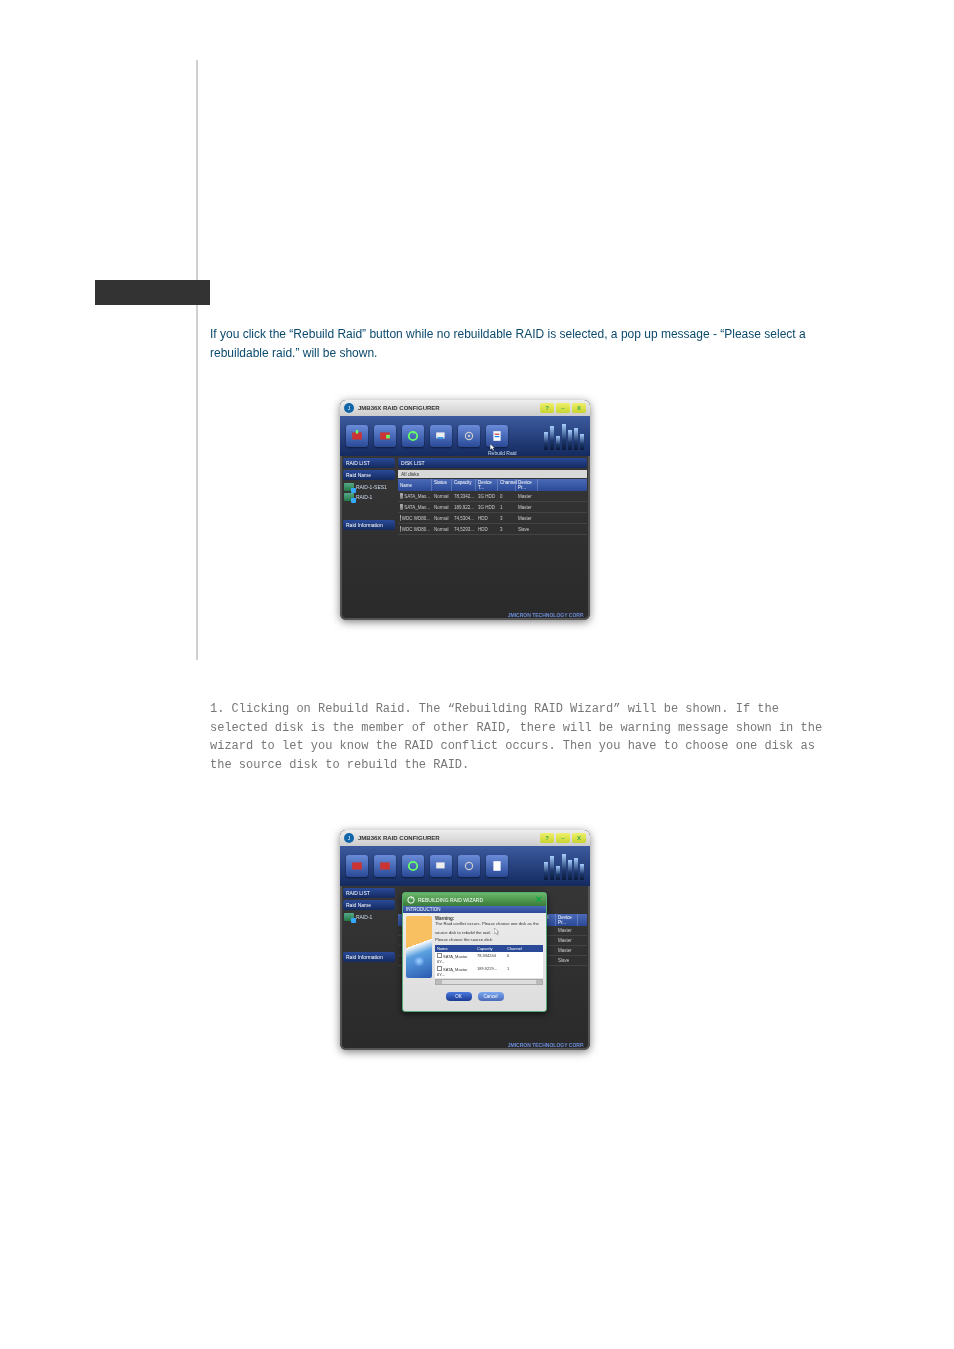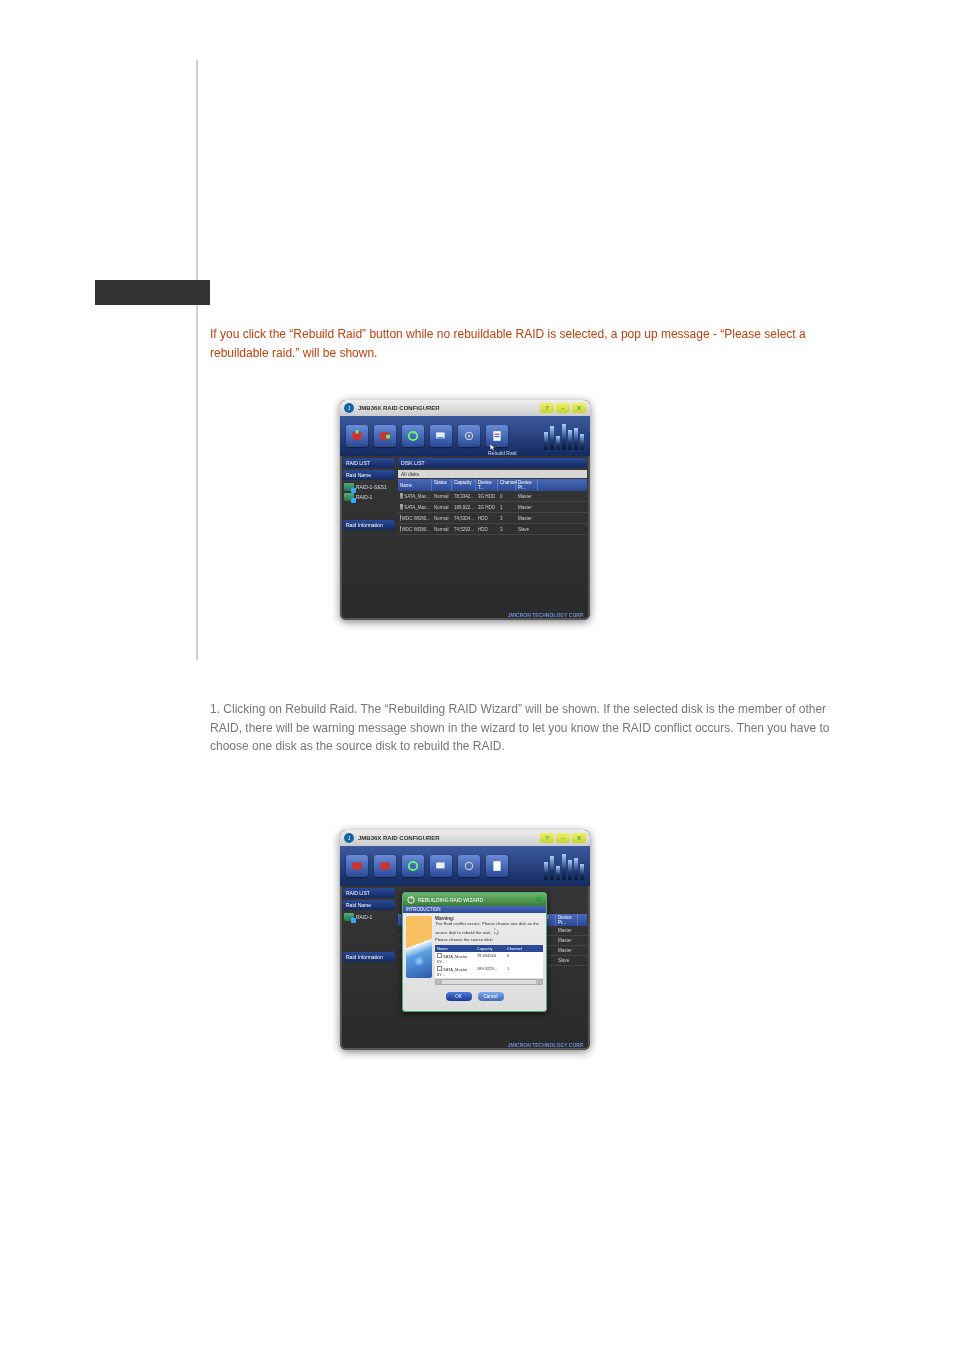--- a/index.html
+++ b/index.html
@@ -1,21 +1,21 @@
 <!DOCTYPE html>
 <html><head>
 <meta charset="utf-8">
 <style>
 * { margin: 0; padding: 0; box-sizing: border-box; }
 body { background: #fff; font-family: Arial, Helvetica, sans-serif; width: 954px; height: 1349px; position: relative; color: #444; }
 .page { position: absolute; inset: 0; }
 .left-margin { position: absolute; left: 196px; top: 60px; width: 2px; height: 600px; background: #d0d0d0; }
 .black-bar { position: absolute; left: 95px; top: 280px; width: 115px; height: 25px; background: #333; }
-.body-text { position: absolute; left: 210px; top: 325px; width: 600px; font-size: 12px; color: #c2410c; line-height: 1.55; }
-.body-text2 { position: absolute; left: 210px; top: 700px; width: 620px; font-size: 12px; color: #777; line-height: 1.55; }
+.body-text { position: absolute; left: 210px; top: 325px; width: 600px; font-size: 12px; color: #0c4a6e; line-height: 1.55; }
+.body-text2 { position: absolute; left: 210px; top: 700px; width: 620px; font-size: 12px; color: #777; line-height: 1.55; font-family: Liberation Mono, monospace; }
 .screenshot1 { position: absolute; left: 340px; top: 400px; width: 250px; height: 220px; }
 .screenshot2 { position: absolute; left: 340px; top: 830px; width: 250px; height: 220px; }
 
 .win { width: 100%; height: 100%; border-radius: 6px; background: linear-gradient(#3a3a3a,#2a2a2a); box-shadow: 0 2px 8px rgba(0,0,0,.5), inset 0 0 0 2px #555; font-size: 6px; color: #ccc; overflow: hidden; position: relative; }
 .titlebar { height: 16px; background: linear-gradient(#eee,#ccc); display: flex; align-items: center; padding: 0 4px; }
 .titlebar .logo { width: 10px; height: 10px; border-radius: 50%; background: #16a; margin-right: 4px; font-size: 5px; color:#fff; display:flex; align-items:center; justify-content:center; }
 .titlebar .ttl { color: #333; font-weight: bold; font-size: 6px; }
 .titlebar .winbtns { margin-left: auto; display: flex; gap: 2px; }
 .titlebar .winbtn { width: 14px; height: 10px; background: linear-gradient(#eef06a,#c8d42f); border-radius: 2px; color: #3a5; display:flex; align-items:center; justify-content:center; font-weight:bold; }
 .toolbar { height: 40px; background: linear-gradient(#3c5a9e,#142a60); display: flex; align-items: center; padding: 0 6px; gap: 6px; position: relative; }

